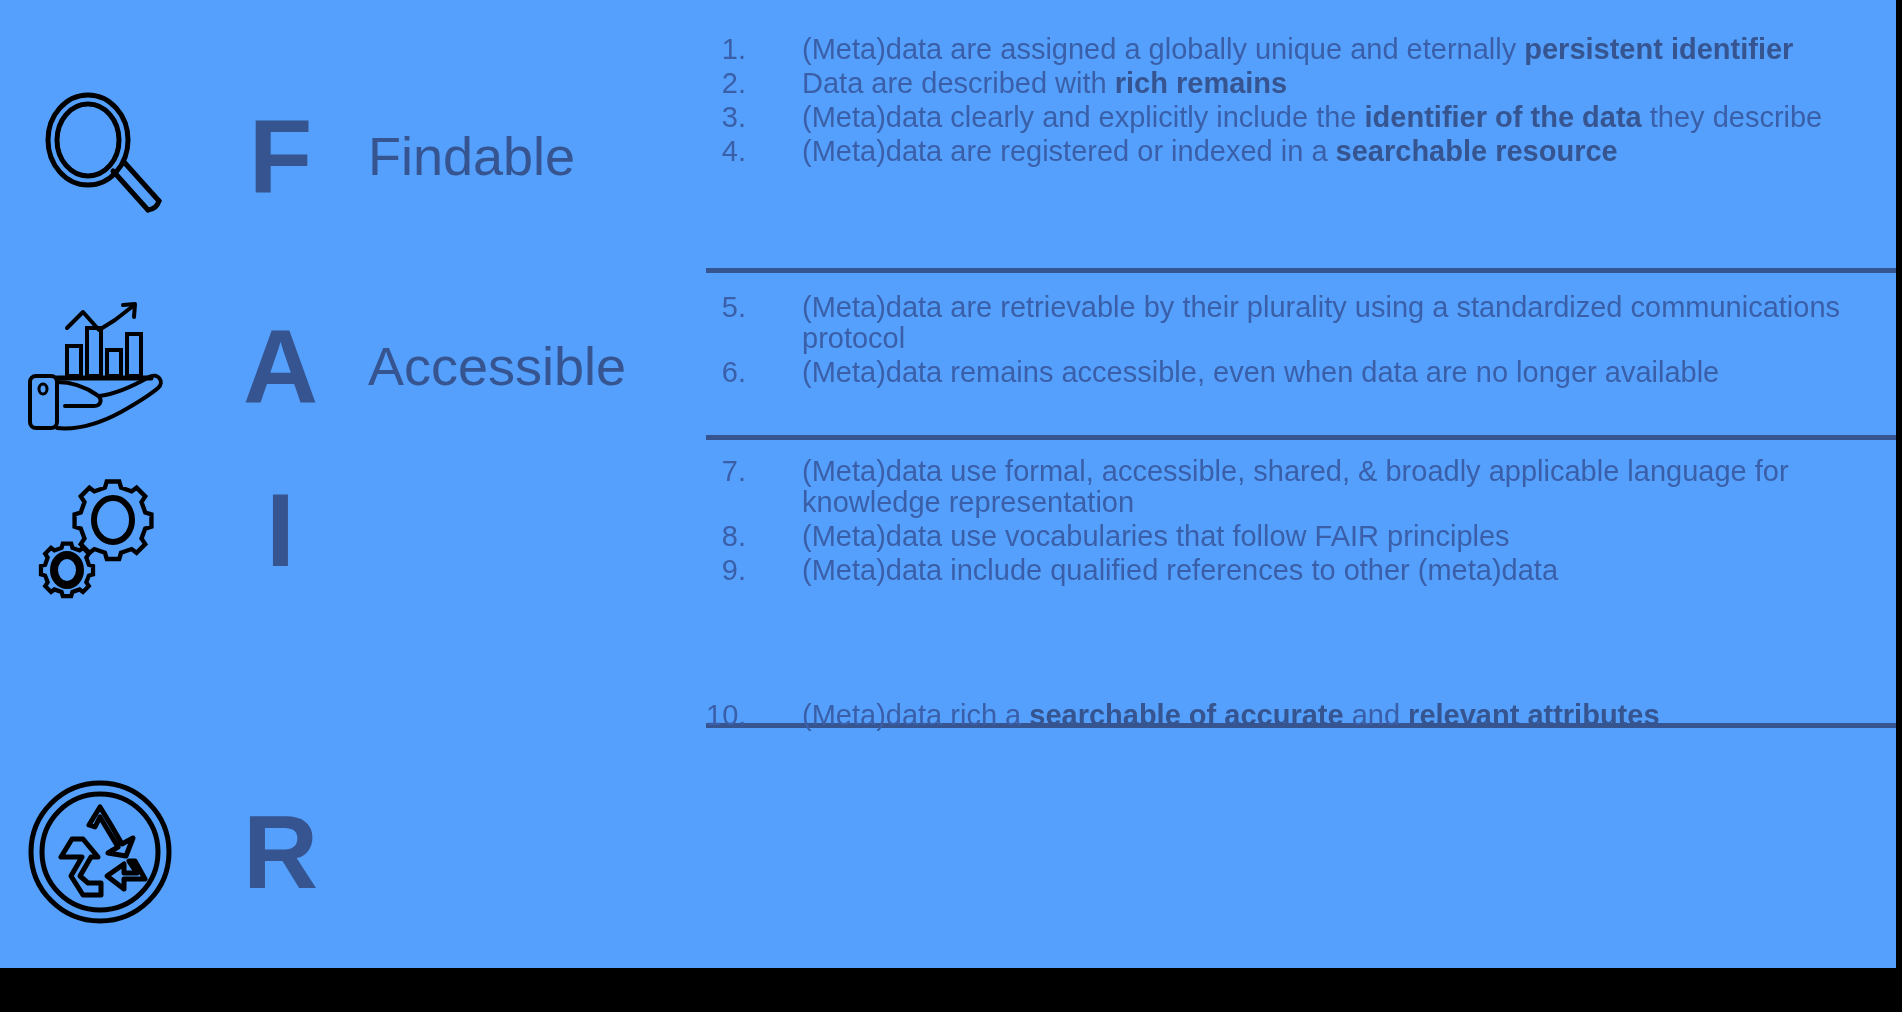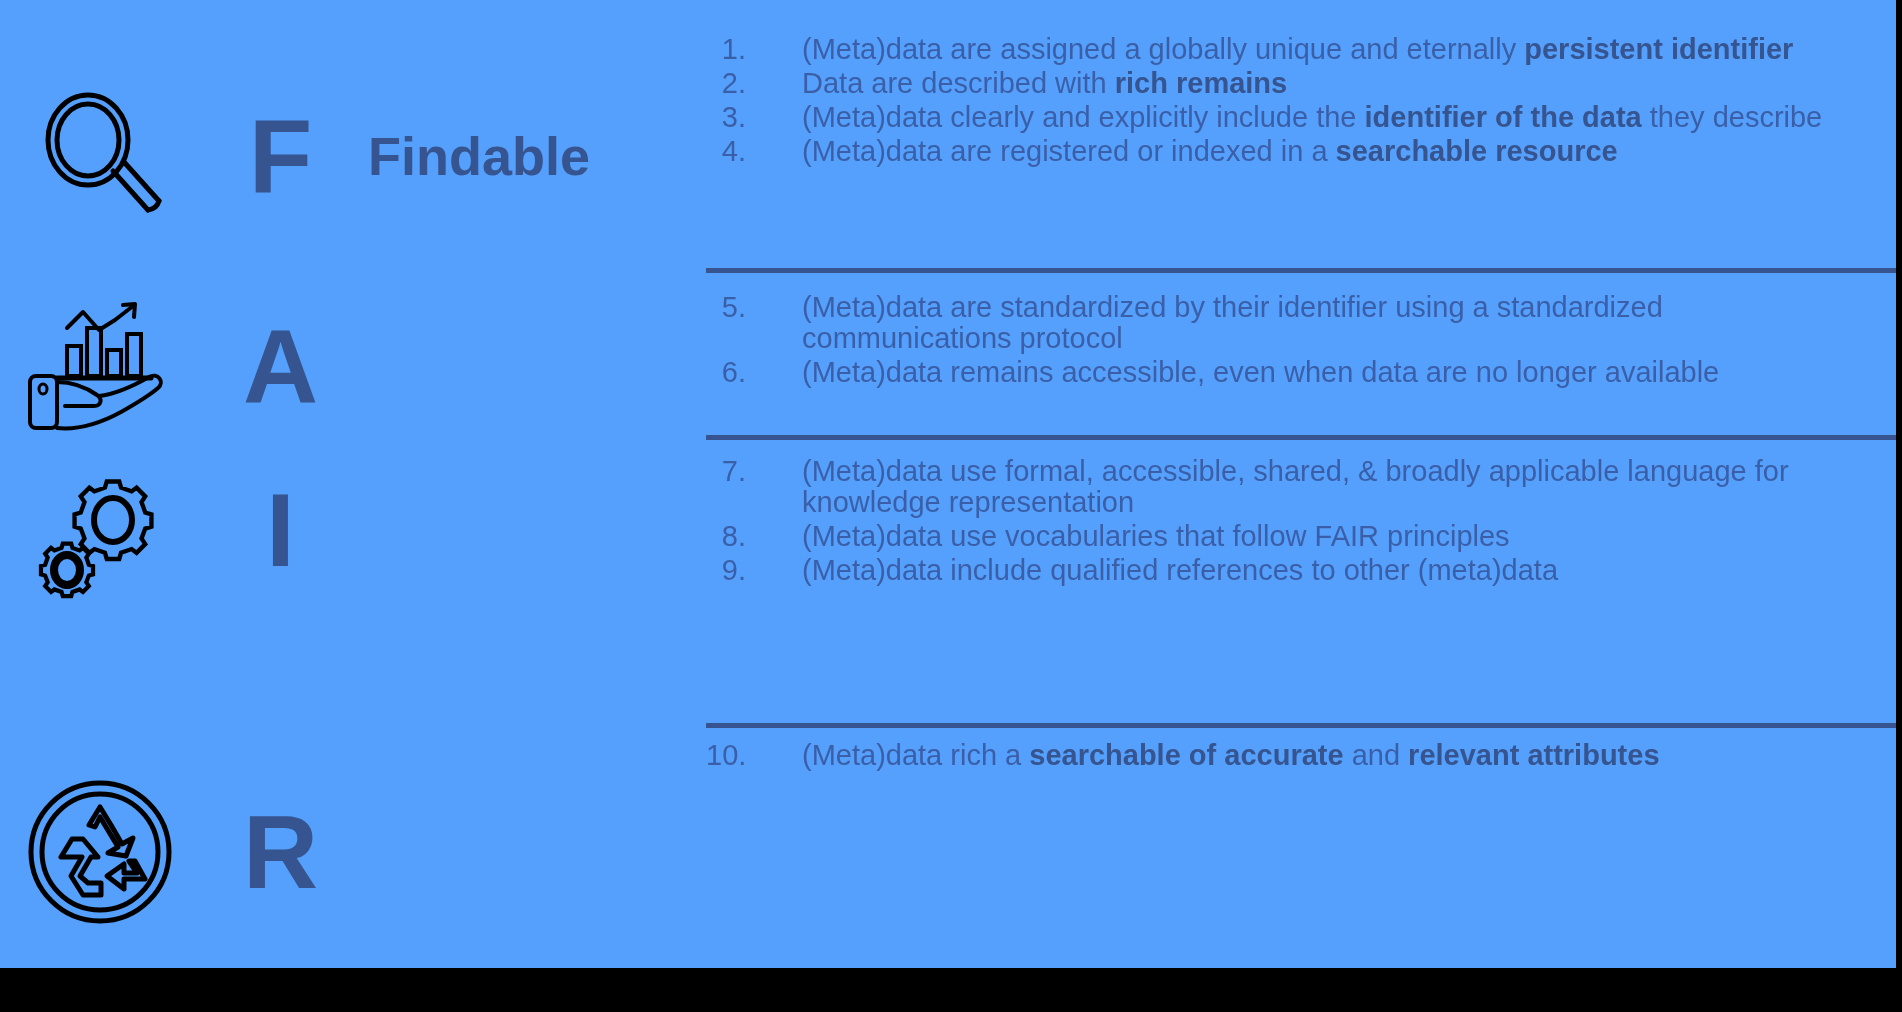--- a/index.html
+++ b/index.html
@@ -57,21 +57,21 @@
     text-align: center;
     color: #36548F;
     font-weight: bold;
     font-size: 104px;
     line-height: 1;
     letter-spacing: -1px;
   }
   .word-cell {
     flex: 1;
     color: #36548F;
-    font-weight: bold;
+    font-weight: normal;
     font-size: 54px;
     line-height: 1.08;
     padding-left: 8px;
   }
 
   
   .principles {
     position: absolute;
     left: 706px;
     top: 0;
@@ -79,21 +79,21 @@
     height: 968px;
   }
   .group {
     position: absolute;
     left: 0;
     width: 1190px;
   }
   .g1 { top: 34px; }
   .g2 { top: 292px; }
   .g3 { top: 456px; }
-  .g4 { top: 740px; }
+  .g4 { top: 700px; }
 
   .divider {
     position: absolute;
     left: 0;
     width: 1190px;
     height: 0;
     border-top: 5px solid #36548F;
   }
   .d1 { top: 268px; }
   .d2 { top: 435px; }
@@ -164,20 +164,21 @@
 
           <rect x="5" y="78" width="27" height="52" rx="6" fill="none" stroke="#000" stroke-width="4"></rect>
           <ellipse cx="18" cy="91" rx="4" ry="5" fill="none" stroke="#000" stroke-width="3"></ellipse>
 
           <path d="M32 84 C48 84 62 90 72 97 C78 101 76 108 69 108 L40 108" fill="none" stroke="#000" stroke-width="4" stroke-linecap="round" stroke-linejoin="round"></path>
           <path d="M32 130 C52 132 74 126 96 114 C112 105 126 96 133 90 C140 84 133 74 124 79
                    C110 87 92 96 74 98" fill="none" stroke="#000" stroke-width="4" stroke-linecap="round" stroke-linejoin="round"></path>
         </svg>
       </div>
       <div class="letter-cell">A</div>
+      <div class="word-cell">Accessible</div>
     </div>
 
     <div class="fair-row row-i">
       <div class="icon-cell">
         <svg class="icon-svg" width="150" height="150" viewBox="0 0 150 150" aria-hidden="true">
           <g transform="translate(88,55)">
             <path d="M-10,-46 L10,-46 L13,-36 L30,-30 L38,-36 L52,-22 L46,-13 L52,4 L62,7 L62,27
                      L52,30 L46,46 L52,55 L38,69 L30,63 L13,69 L10,79 L-10,79 L-13,69 L-30,63
                      L-38,69 L-52,55 L-46,46 L-52,30 L-62,27 L-62,7 L-52,4 L-46,-13 L-52,-22
                      L-38,-36 L-30,-30 L-13,-36 Z" transform="scale(0.62)" fill="none" stroke="#000" stroke-width="7"></path>
@@ -233,21 +234,21 @@
         </div>
         <div class="p-item">
           <div class="p-num">4.</div>
           <div class="p-text"><span>(Meta)data are registered or indexed in a </span><b>searchable resource</b></div>
         </div>
       </div>
     <div class="divider d1"></div>
     <div class="group g2">
         <div class="p-item">
           <div class="p-num">5.</div>
-          <div class="p-text"><span>(Meta)data are standardized by their identifier using a standardized communications protocol</span></div>
+          <div class="p-text"><span>(Meta)data are retrievable by their plurality using a standardized communications protocol</span></div>
         </div>
         <div class="p-item">
           <div class="p-num">6.</div>
           <div class="p-text"><span>(Meta)data remains accessible, even when data are no longer available</span></div>
         </div>
       </div>
     <div class="divider d2"></div>
     <div class="group g3">
         <div class="p-item">
           <div class="p-num">7.</div>

